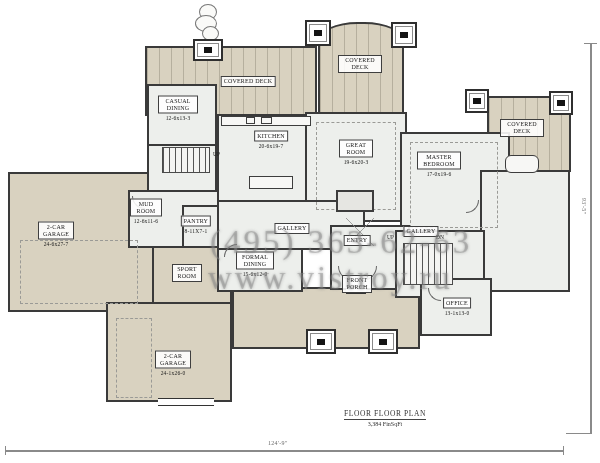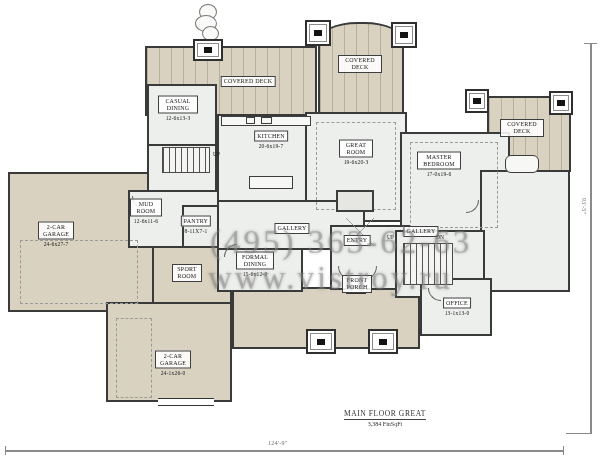--- a/index.html
+++ b/index.html
@@ -194,20 +194,20 @@
   <div class="seg" style="left:5px;top:446px;width:1px;height:9px;"></div>
   <div class="seg" style="left:563px;top:446px;width:1px;height:9px;"></div>
   <div class="dimlabel" style="left:268px;top:440px;">124'-9"</div>
 
   <div class="seg" style="left:590px;top:44px;width:1.5px;height:390px;"></div>
   <div class="seg" style="left:584px;top:43px;width:13px;height:1px;"></div>
   <div class="seg" style="left:566px;top:433px;width:25px;height:1px;"></div>
   <div class="dimlabel vdim" style="left:581px;top:198px;">93'-5"</div>
 
   <div class="titleblock" style="left:320px;top:402px;width:130px;">
-    <span class="t1">MAIN FLOOR GREAT</span>
+    <span class="t1">FLOOR FLOOR PLAN</span>
     <span class="t2">3,384 FinSqFt</span>
   </div>
 
   <div class="wm wm-line" style="left:210px;top:224px;">(495) 363-62-63</div>
   <div class="wm wm-line" style="left:208px;top:260px;">www.vistroy.ru</div>
 
 </div>
 
 </body></html>

